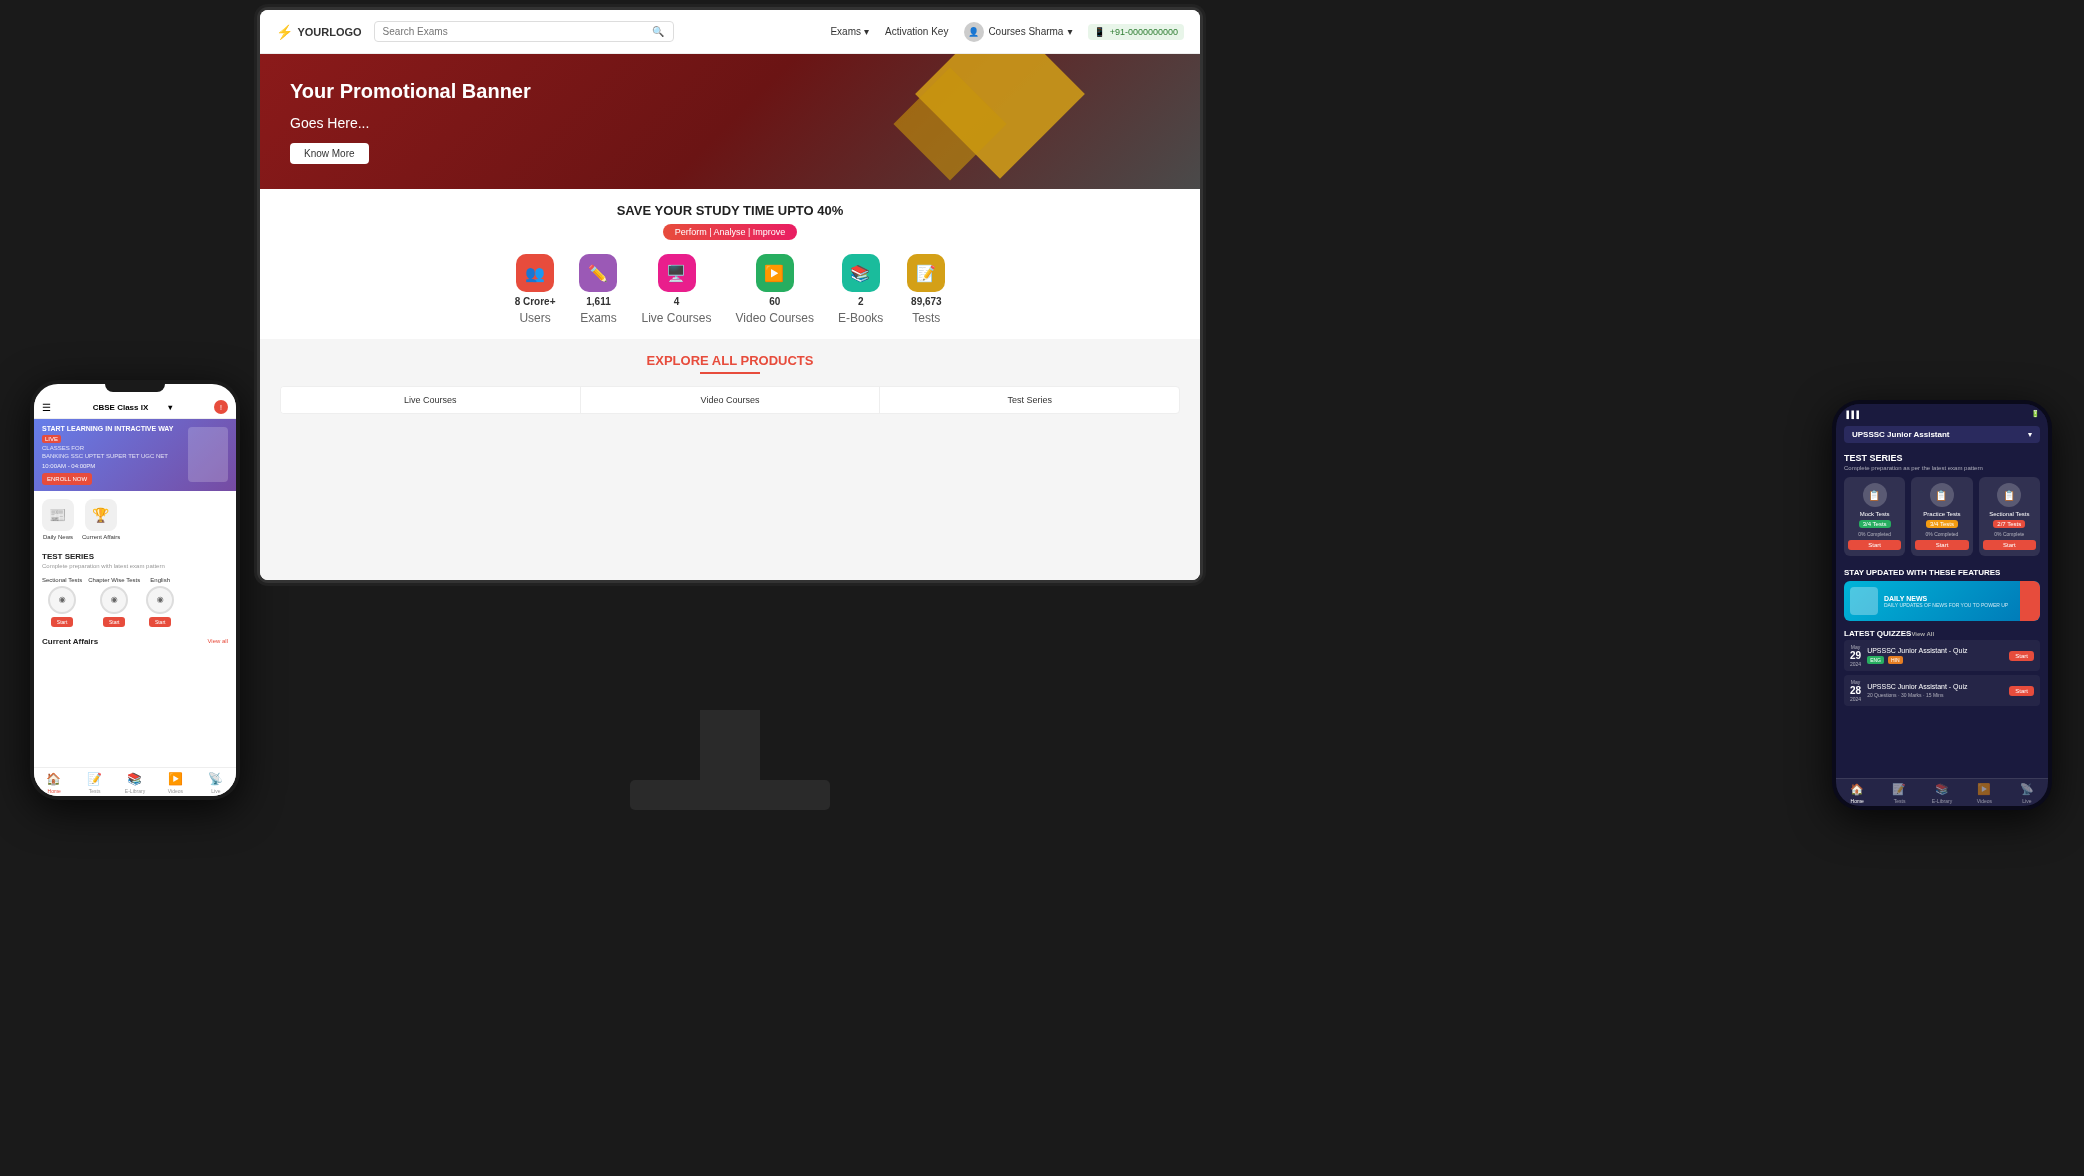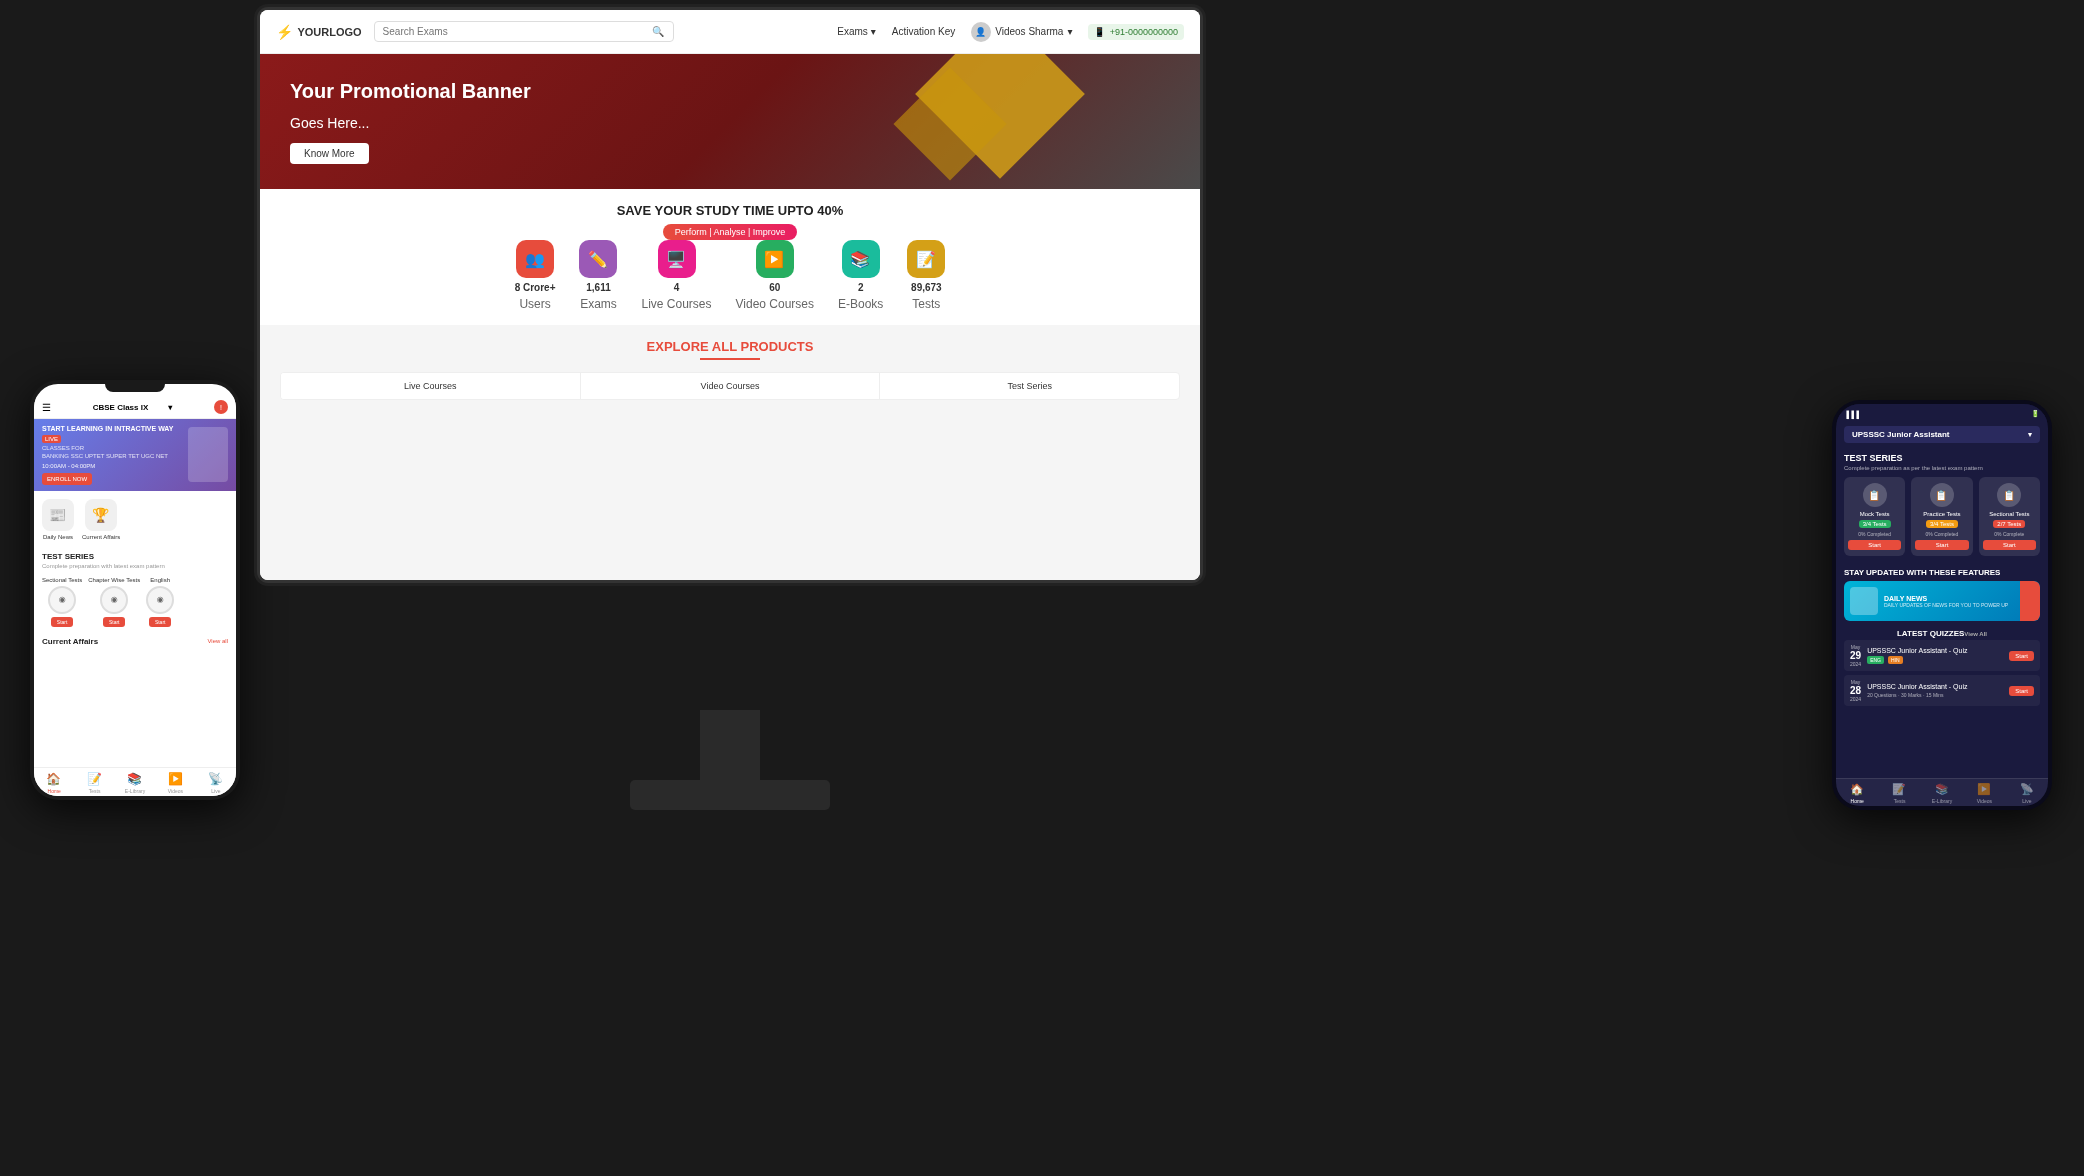--- a/index.html
+++ b/index.html
@@ -226,20 +226,21 @@
       color: #222;
       margin-bottom: 6px;
     }
     .stats-tagline {
       display: inline-block;
       background: linear-gradient(90deg, #e74c3c, #e91e63);
       color: #fff;
       border-radius: 20px;
       padding: 3px 12px;
       font-size: 9px;
+      margin-bottom: 14px;
     }
     .stats-icons {
       display: flex;
       justify-content: center;
       gap: 24px;
     }
     .stat-item {
       display: flex;
       flex-direction: column;
       align-items: center;
@@ -671,21 +672,21 @@
       border-radius: 0 6px 6px 0;
     }
 
     
     .rph-latest-label {
       color: #fff;
       font-size: 8px;
       font-weight: bold;
       padding: 2px 8px;
       display: flex;
-      justify-content: center;
+      justify-content: flex-start;
       align-items: center;
       flex-shrink: 0;
     }
     .rph-view-all { color: #aaa; font-size: 6px; cursor: pointer; }
 
     .rph-quiz-item {
       margin: 0 8px 4px;
       background: rgba(255,255,255,0.05);
       border-radius: 4px;
       padding: 4px 6px;
@@ -846,21 +847,21 @@
           <span class="search-icon">🔍</span>
         </div>
         <div class="nav-right">
           <div class="nav-exams">
             <span>Exams</span>
             <span>▾</span>
           </div>
           <span class="nav-activation">Activation Key</span>
           <div class="nav-user">
             <div class="user-avatar">👤</div>
-            <span>Videos Sharma</span>
+            <span>Courses Sharma</span>
             <span>▾</span>
           </div>
           <div class="nav-phone">
             <span>📱</span>
             <span>+91-0000000000</span>
           </div>
         </div>
       </div>
 
       <div class="banner">

